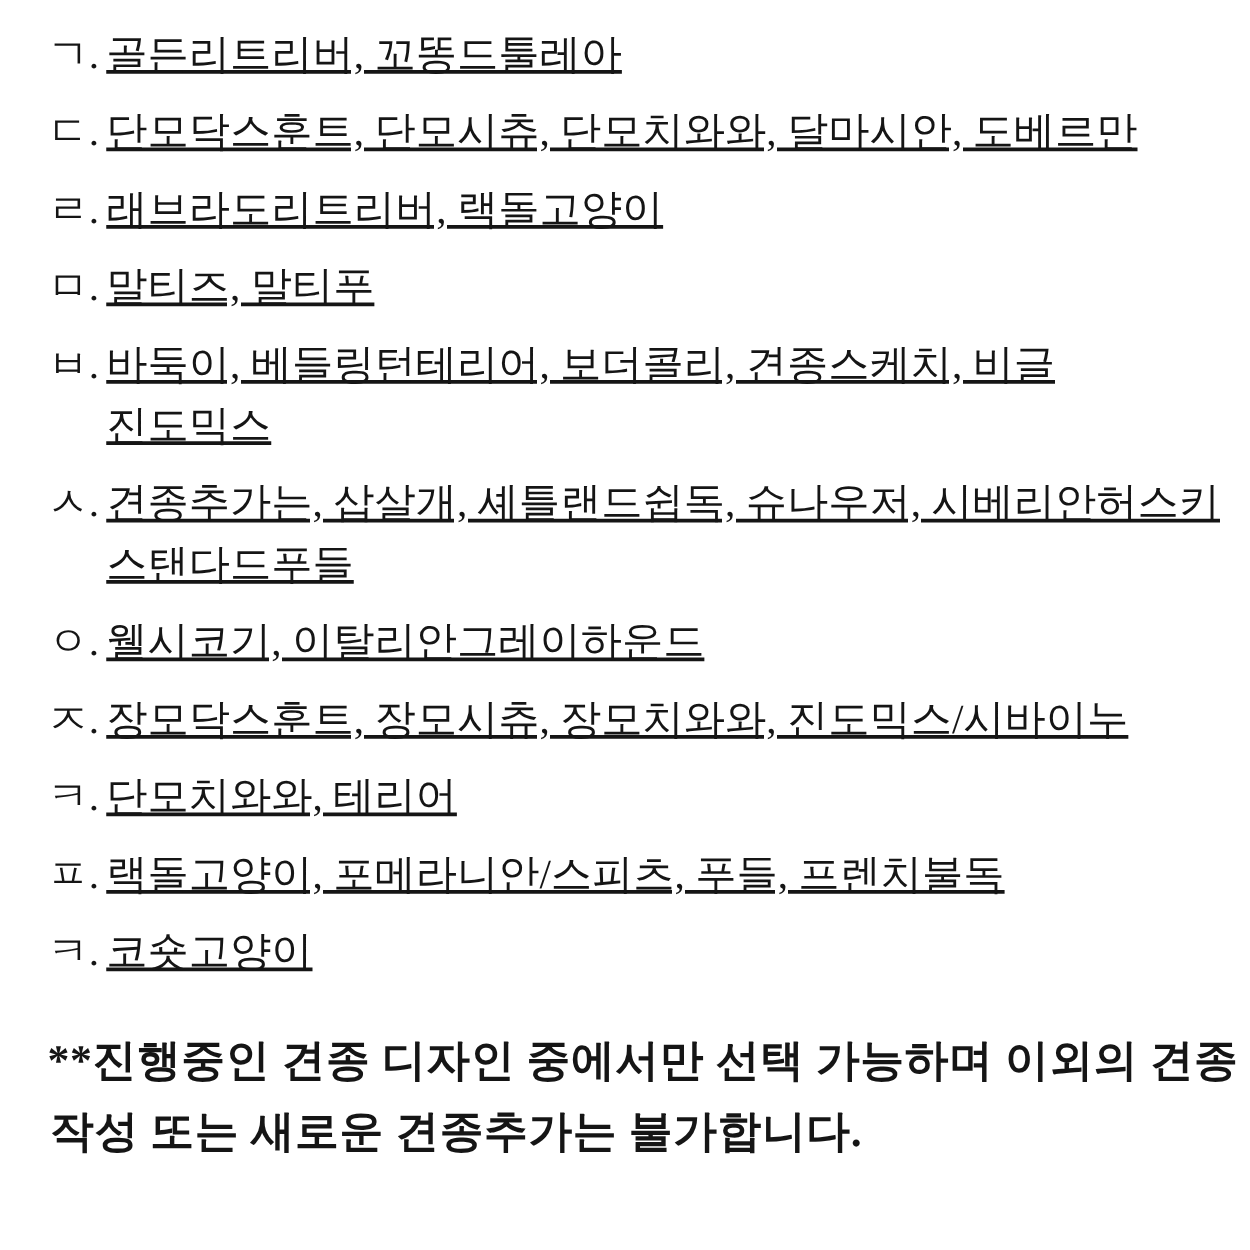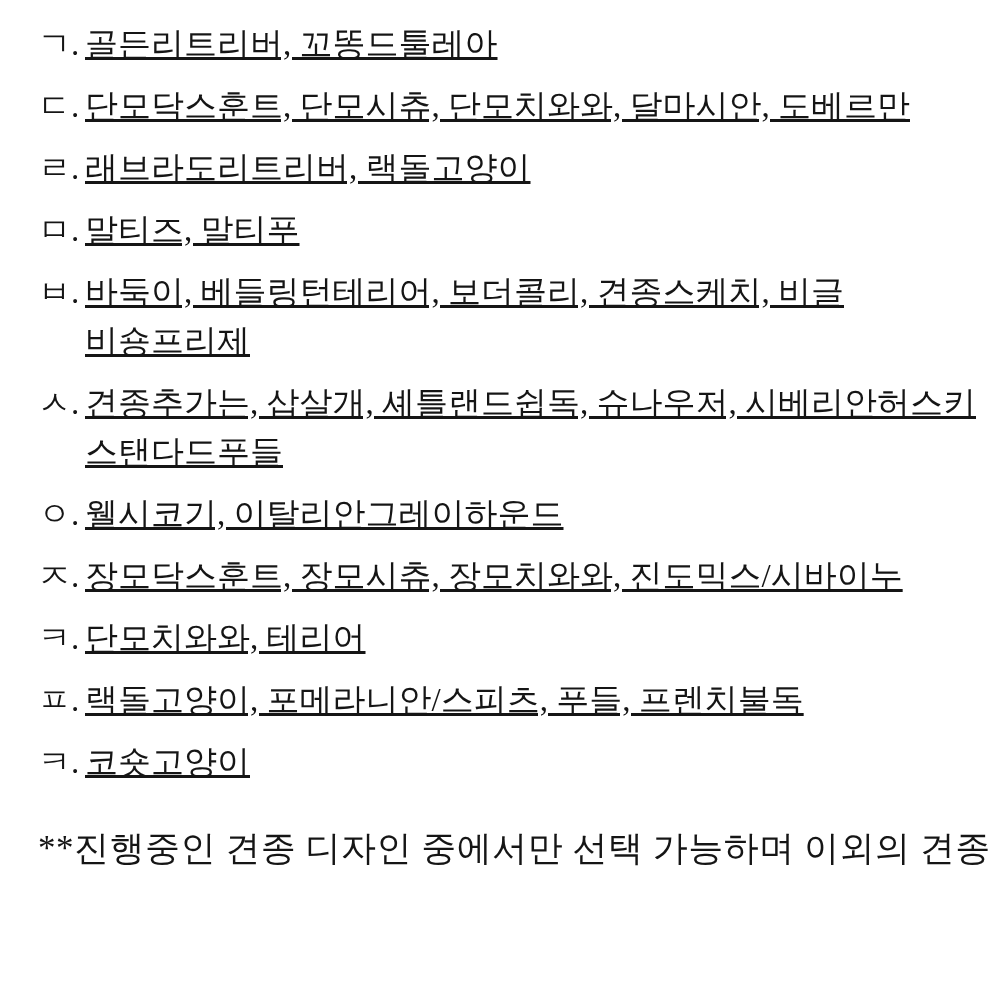--- a/index.html
+++ b/index.html
@@ -36,21 +36,21 @@
   .text {
     flex: 1 1 auto;
     text-decoration: underline;
   }
   .cont {
     padding-left: 47px;
   }
   .notes {
     margin-top: 33px;
     font-size: 35px;
-    font-weight: normal;
+    font-weight: bold;
     line-height: 57px;
     letter-spacing: 0.5px;
   }
   .note-line {
     white-space: nowrap;
   }
   .note-cont {
     padding-left: 2px;
   }
 </style>
@@ -88,21 +88,21 @@
         <span class="text">말티즈, 말티푸</span>
       </div>
     </div>
 
     <div class="item">
       <div class="row">
         <span class="letter">ㅂ.</span>
         <span class="text">바둑이, 베들링턴테리어, 보더콜리, 견종스케치, 비글</span>
       </div>
       <div class="row cont">
-        <span class="text">비숑프리제</span>
+        <span class="text">진도믹스</span>
       </div>
     </div>
 
     <div class="item">
       <div class="row">
         <span class="letter">ㅅ.</span>
         <span class="text">견종추가는, 삽살개, 셰틀랜드쉽독, 슈나우저, 시베리안허스키</span>
       </div>
       <div class="row cont">
         <span class="text">스탠다드푸들</span>
@@ -141,15 +141,16 @@
       <div class="row">
         <span class="letter">ㅋ.</span>
         <span class="text">코숏고양이</span>
       </div>
     </div>
 
   </div>
 
   <div class="notes">
     <div class="note-line">**진행중인 견종 디자인 중에서만 선택 가능하며 이외의 견종</div>
+    <div class="note-line note-cont">작성 또는 새로운 견종추가는 불가합니다.</div>
   </div>
 
 </div>
 
 </body></html>

